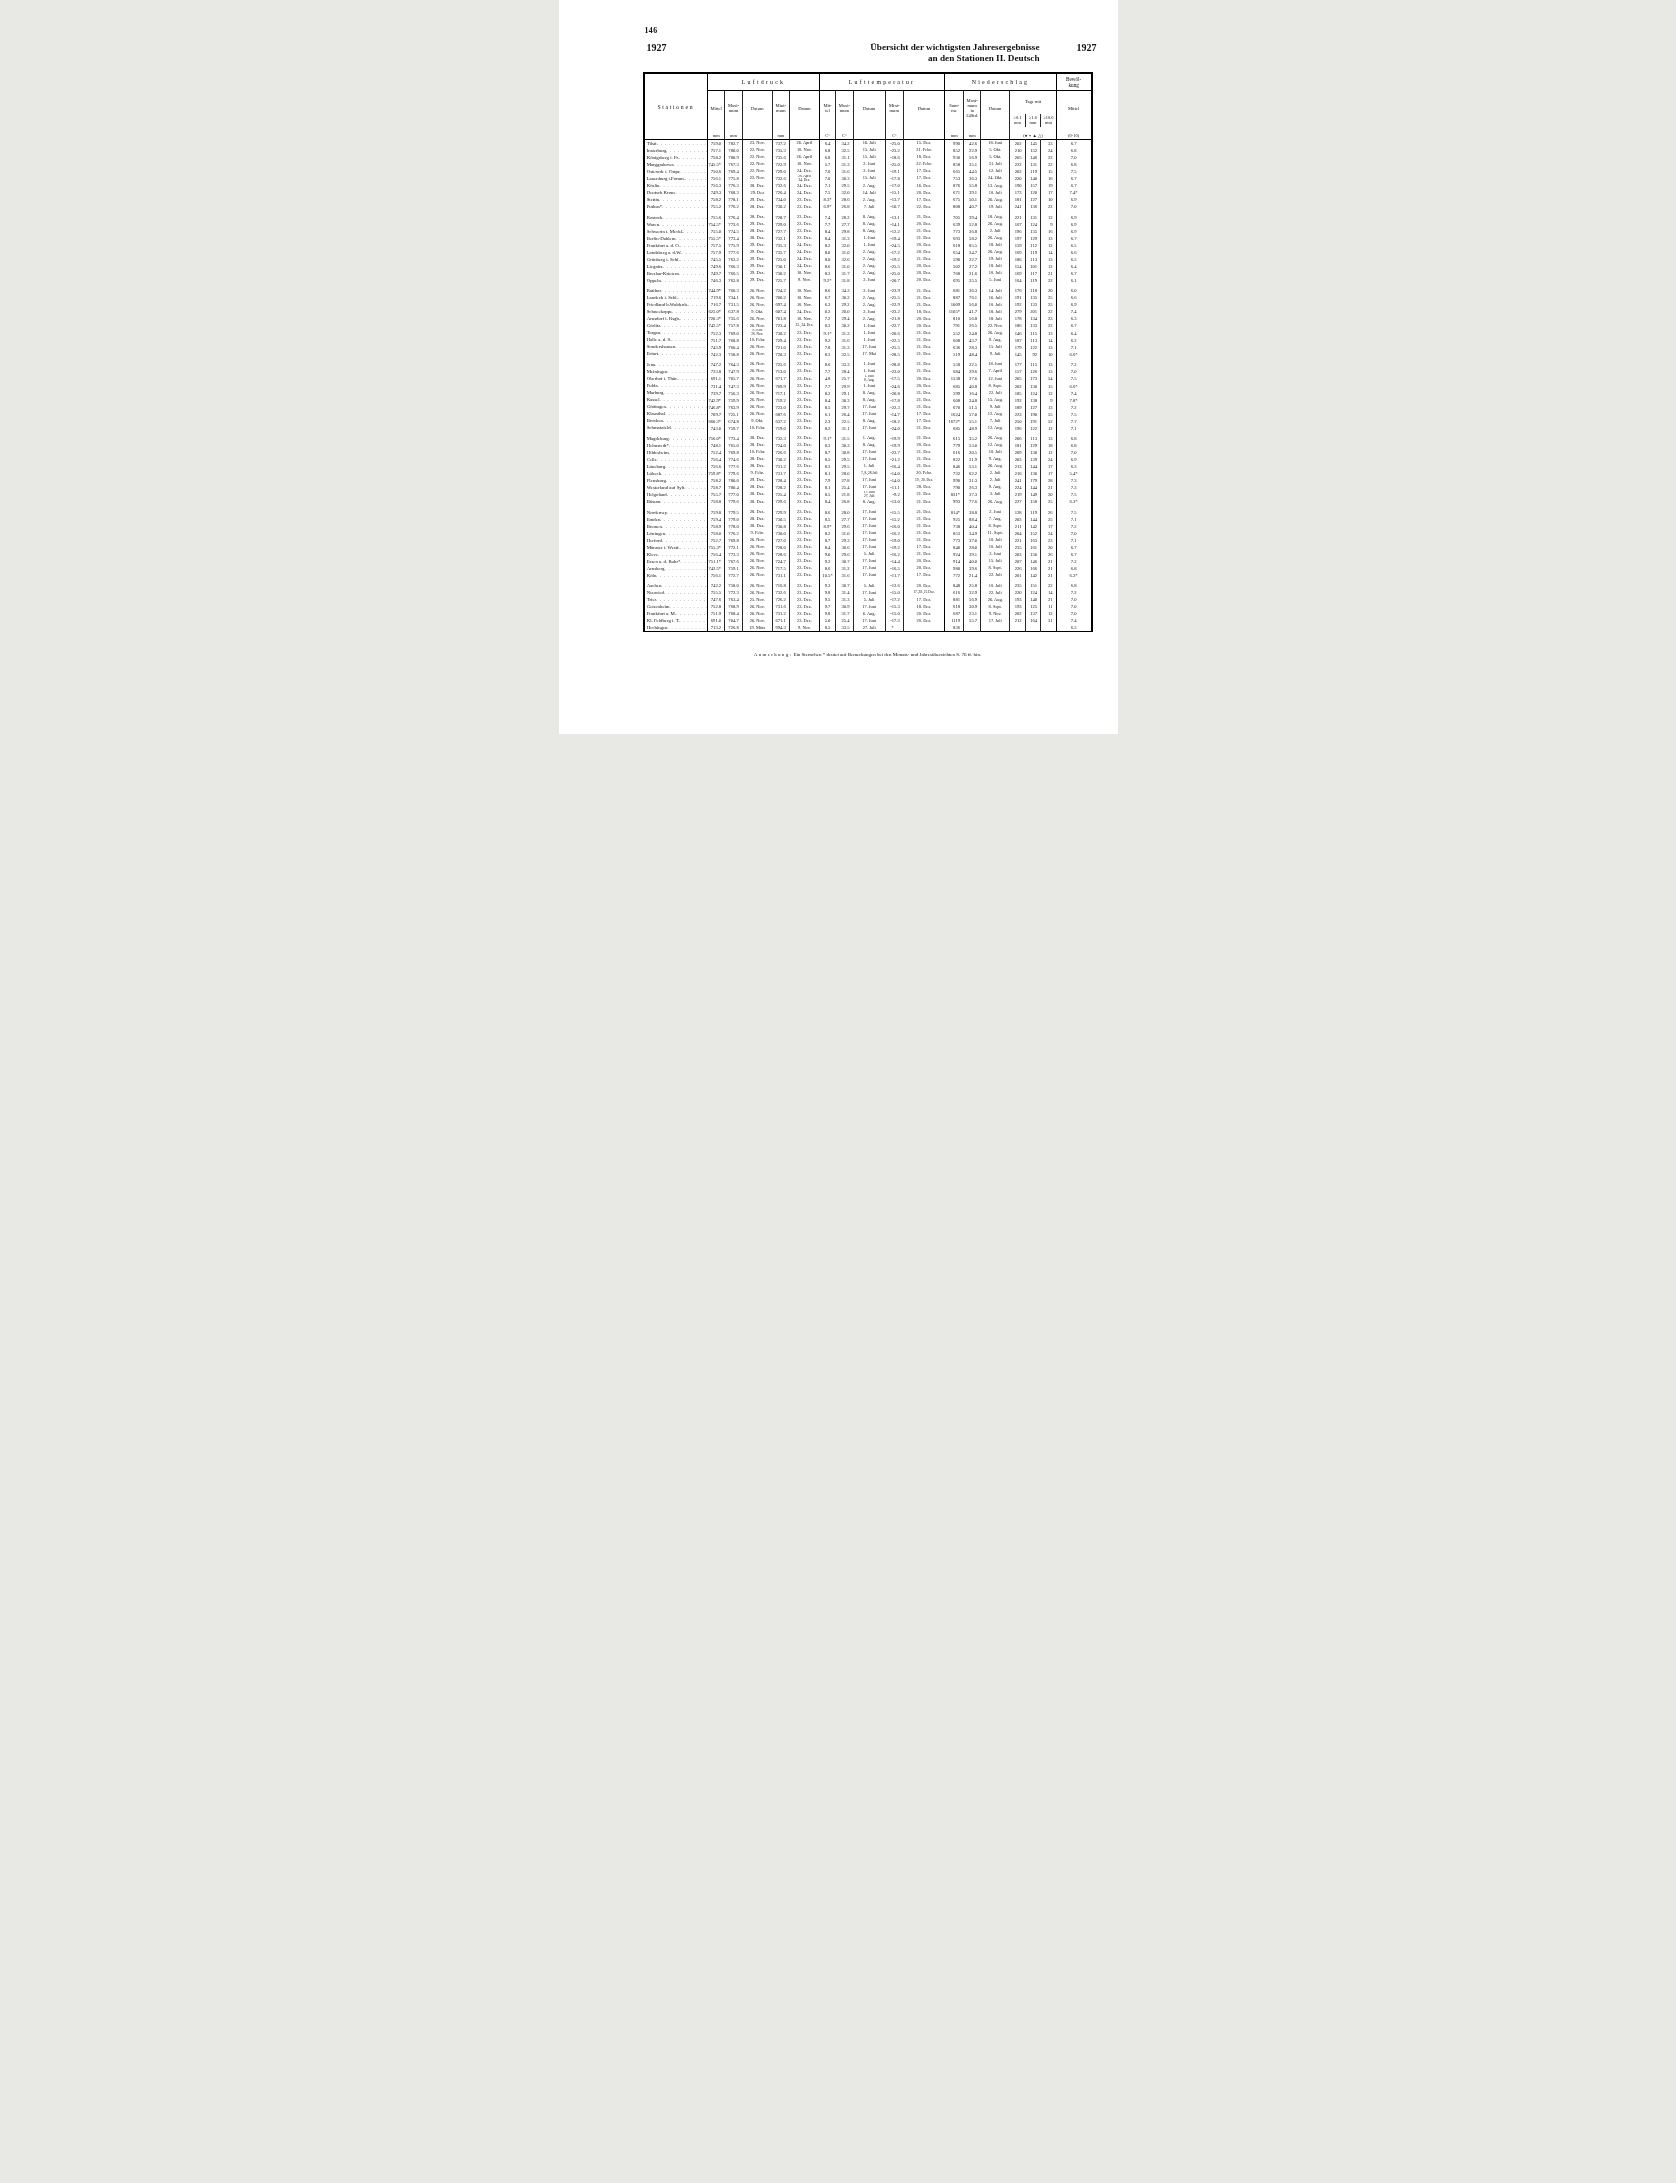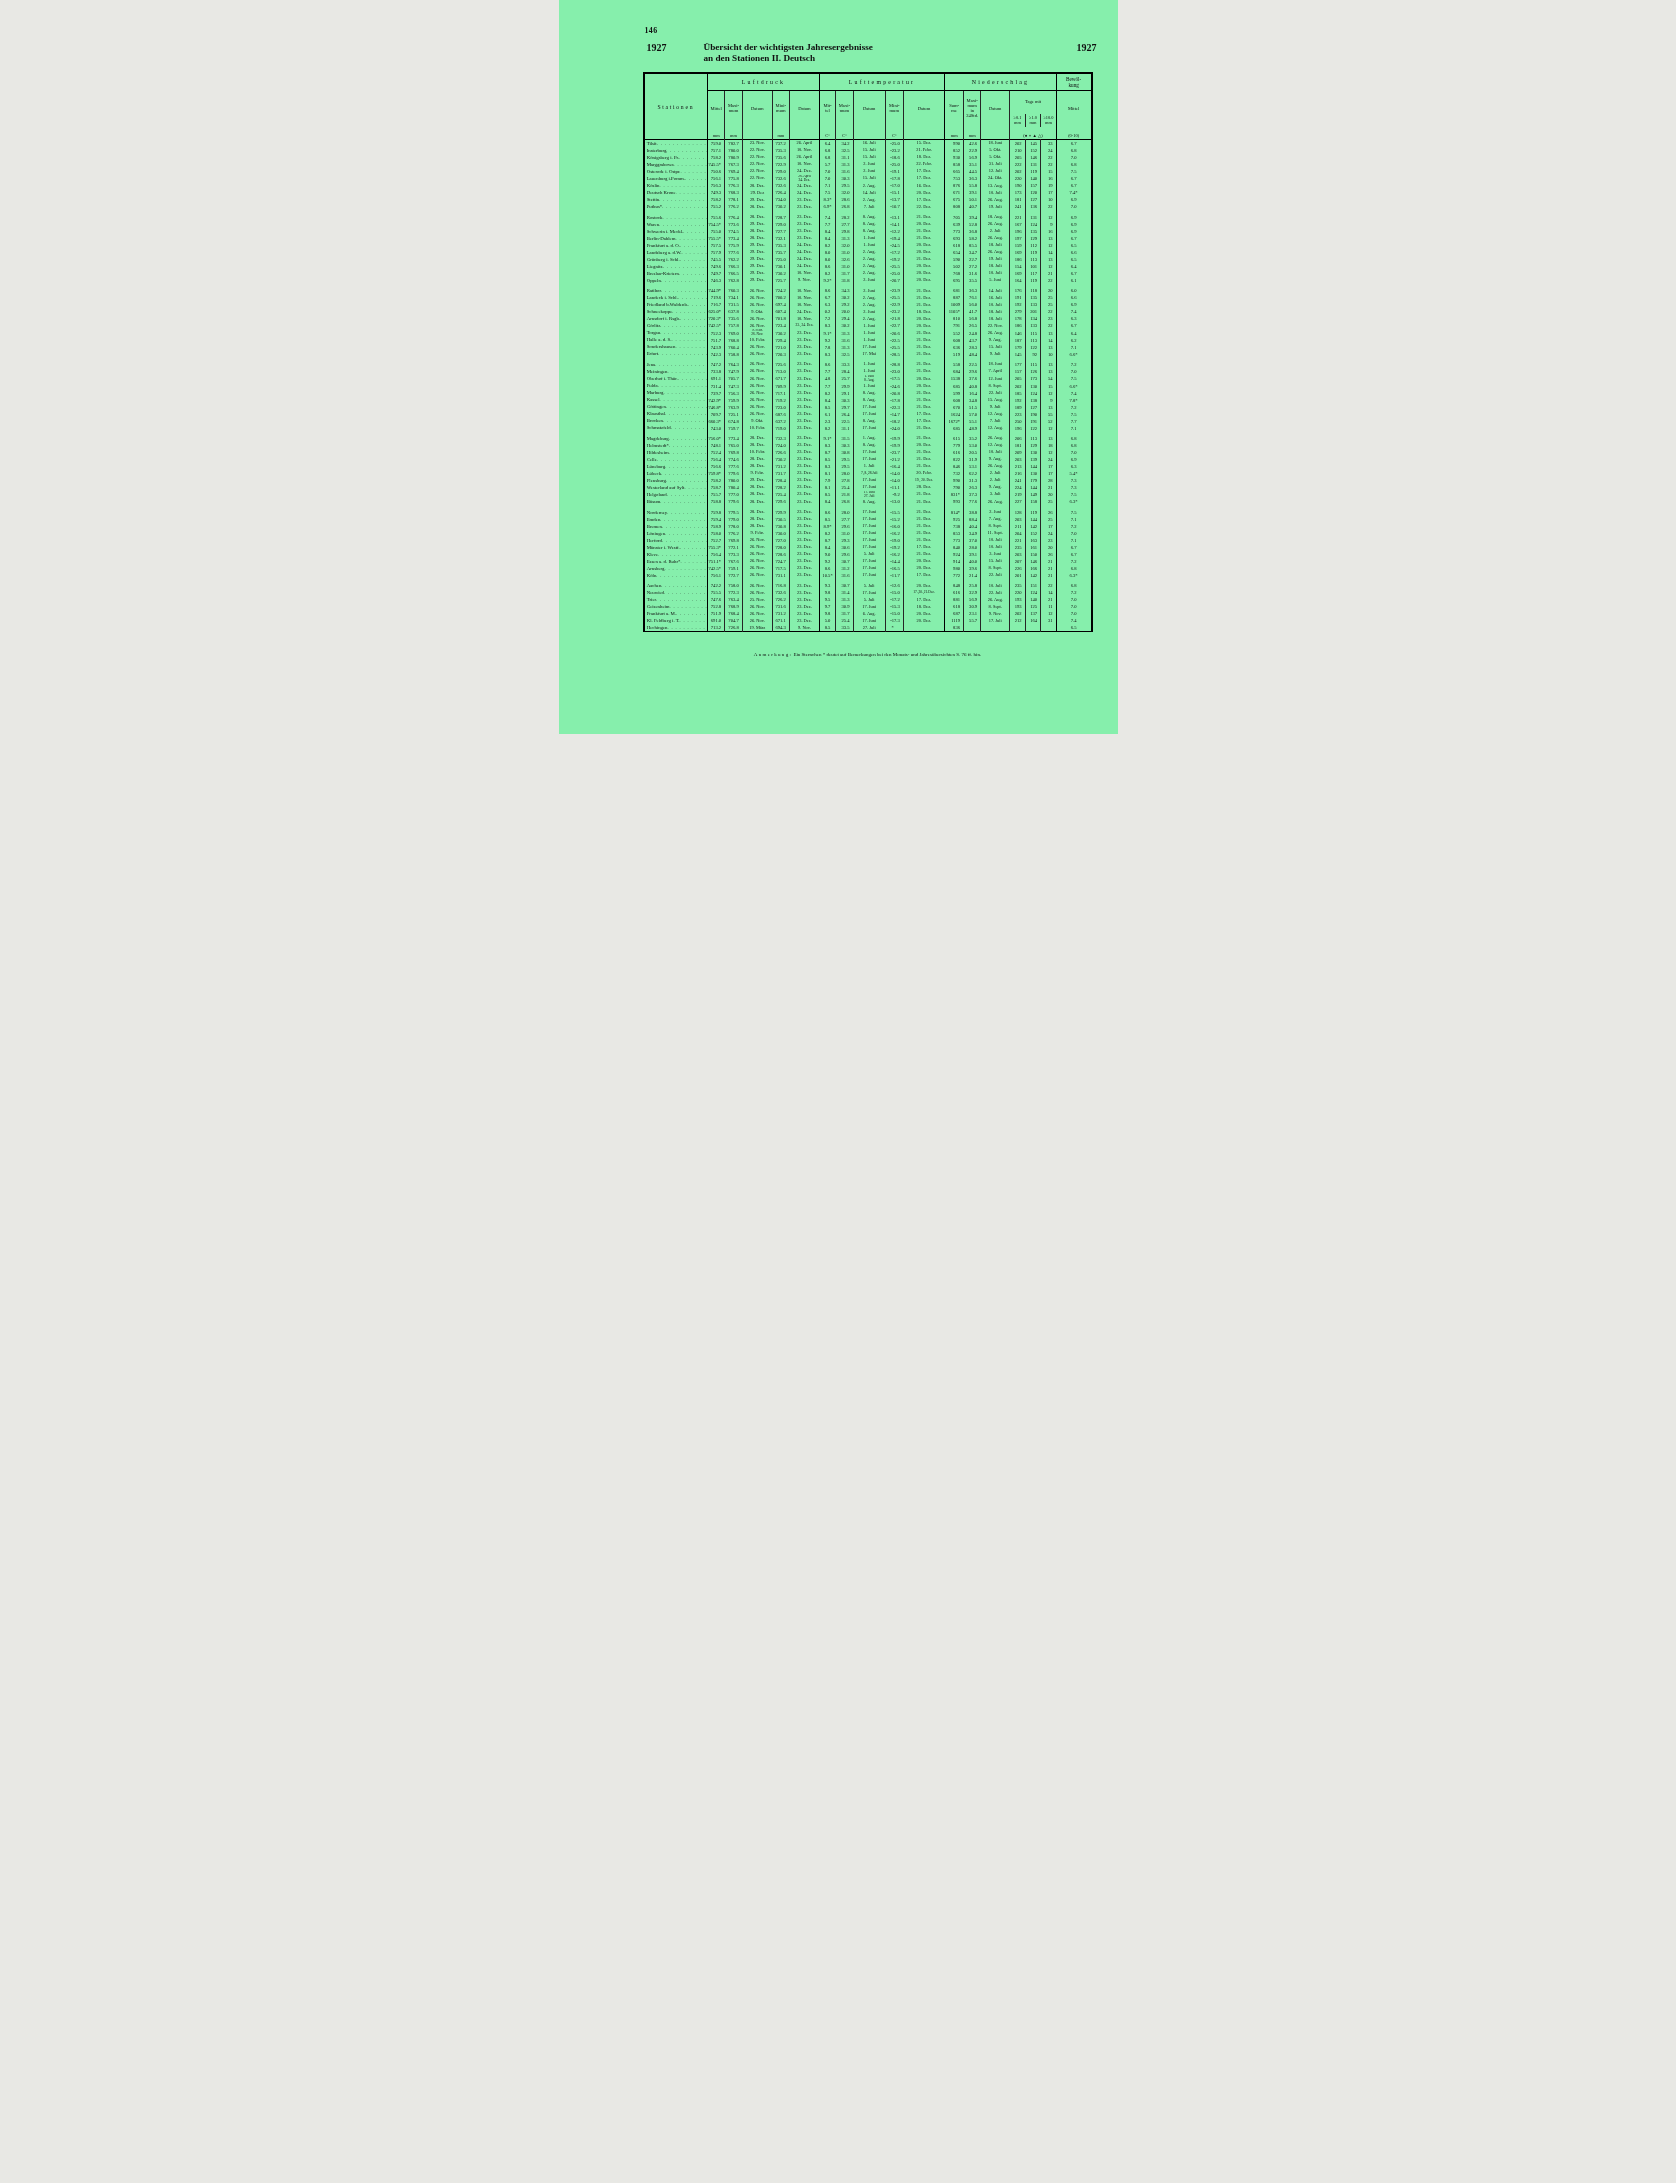--- a/index.html
+++ b/index.html
@@ -1,22 +1,22 @@
 <!DOCTYPE html>
 <html style="font-size:7px"><head>
 <meta charset="utf-8">
 <style>
   html,body{margin:0;padding:0;background:#e8e8e4;}
-  .page{position:relative;width:559px;height:734px;margin:0 auto;background:#86efac;
+  .page{position:relative;width:559px;height:734px;margin:0 auto;background:#ffffff;
         font-family:"Liberation Serif","DejaVu Serif",serif;color:#101010;overflow:hidden;}
   .pageno{position:absolute;top:26px;left:86px;font-size:7.9px;font-weight:bold;letter-spacing:0.4px;}
   .titlebar{position:absolute;top:42px;left:88px;width:450px;display:flex;align-items:flex-start;}
   .year{font-size:10px;font-weight:bold;width:57px;}
   .year.right{text-align:right;}
-  .title{flex:1;text-align:left;font-size:9.2px;font-weight:bold;line-height:1.15;}
+  .title{flex:1;text-align:right;font-size:9.2px;font-weight:bold;line-height:1.15;}
   table.wx{position:absolute;top:72px;left:84px;width:450px;border-collapse:collapse;table-layout:fixed;
            border-left:2.2px double #000;border-right:2.2px double #000;border-top:2.2px double #000;border-bottom:1.7px solid #000;}
   table.wx th,table.wx td{padding:0;margin:0;font-weight:normal;overflow:hidden;white-space:pre-line;}
   
   table.wx td,table.wx .cb{border-left:0.4px solid #262626;}
   table.wx td:first-child{border-left:none;}
   table.wx td:nth-child(2),table.wx .sb2{border-left:0.9px solid #000;}
   table.wx td:nth-child(7),table.wx .sb7{border-left:0.9px solid #000;}
   table.wx td:nth-child(12),table.wx .sb12{border-left:0.9px solid #000;}
   table.wx td:nth-child(18),table.wx .sb18{border-left:0.9px solid #000;}

